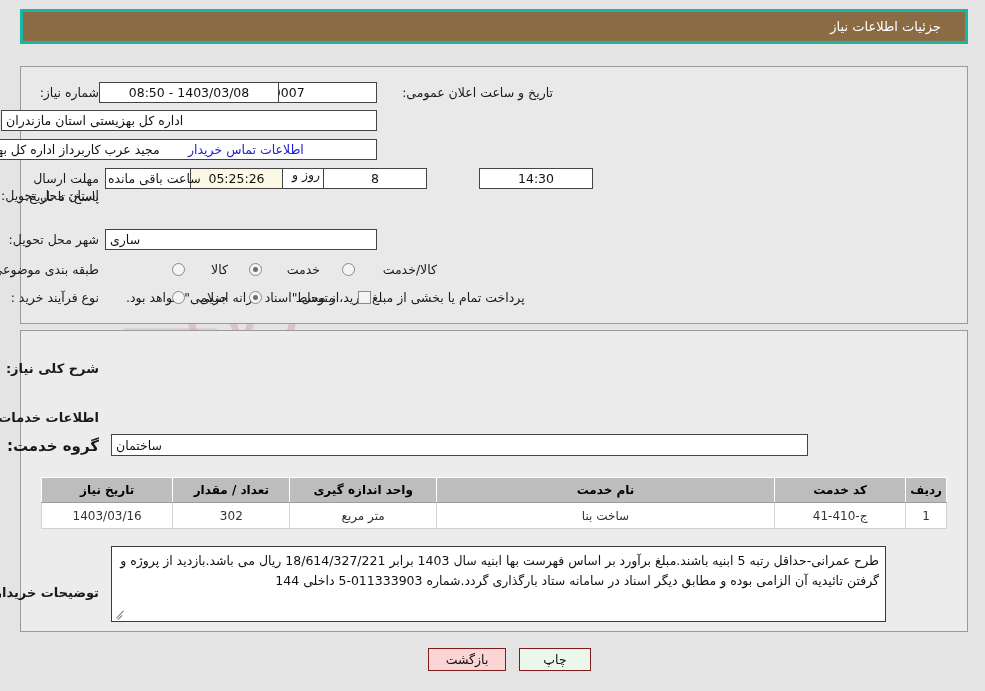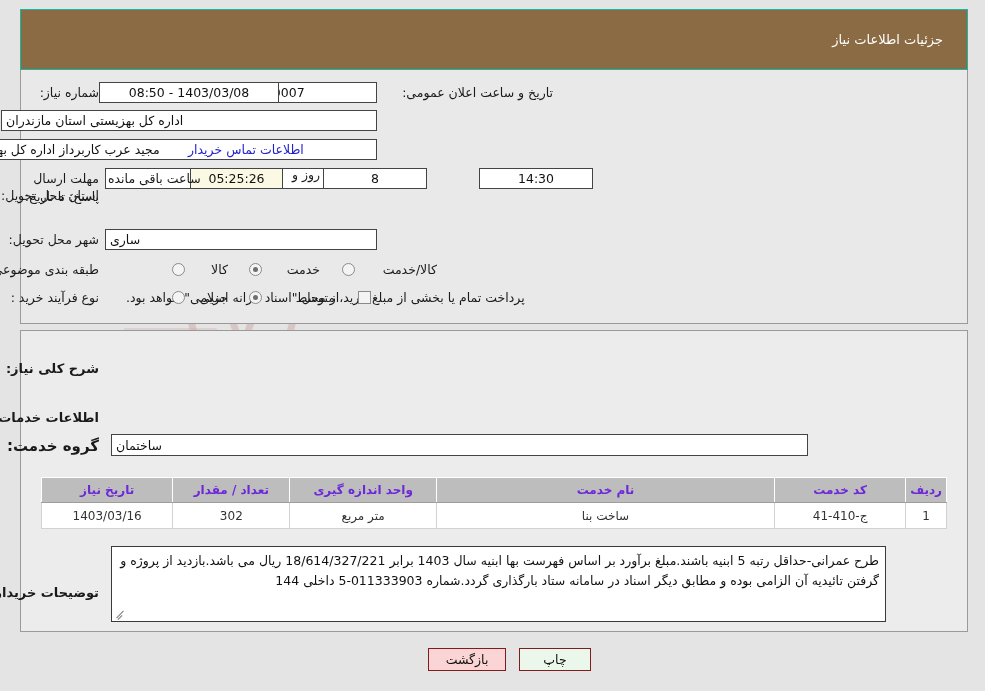--- a/index.html
+++ b/index.html
@@ -45,23 +45,23 @@
   .wm-arrow {
     position: absolute;
     left: 120px; top: 172px;
     width: 150px; height: 120px;
   }
 
   
   .header-bar {
     position: absolute;
     left: 20px; top: 9px;
-    width: 948px; height: 61px;
+    width: 948px; height: 35px;
     background: #8b6b43;
-    border: 1px solid #14b8a6;
+    border: 3px solid #14b8a6;
     color: #ffffff;
     font-size: 13px;
     display: flex;
     align-items: center;
     justify-content: flex-start;
     padding-right: 8px;
     z-index: 3;
   }
   .header-title {
     position: absolute;
@@ -176,21 +176,21 @@
     width: 906px;
     border-collapse: collapse;
     font-size: 12px;
     z-index: 4;
     background: #fff;
   }
   .tbl th {
     background: #bdbdbd;
     border: 1px solid #ffffff;
     border-bottom: 1px solid #9d9d9d;
-    color: #6d28d9;
+    color: #000000;
     font-weight: bold;
     font-size: 12px;
     height: 25px;
     padding: 0 4px;
     text-align: center;
   }
   .tbl td {
     background: #ffffff;
     border: 1px solid #d2d2d2;
     color: #333333;

